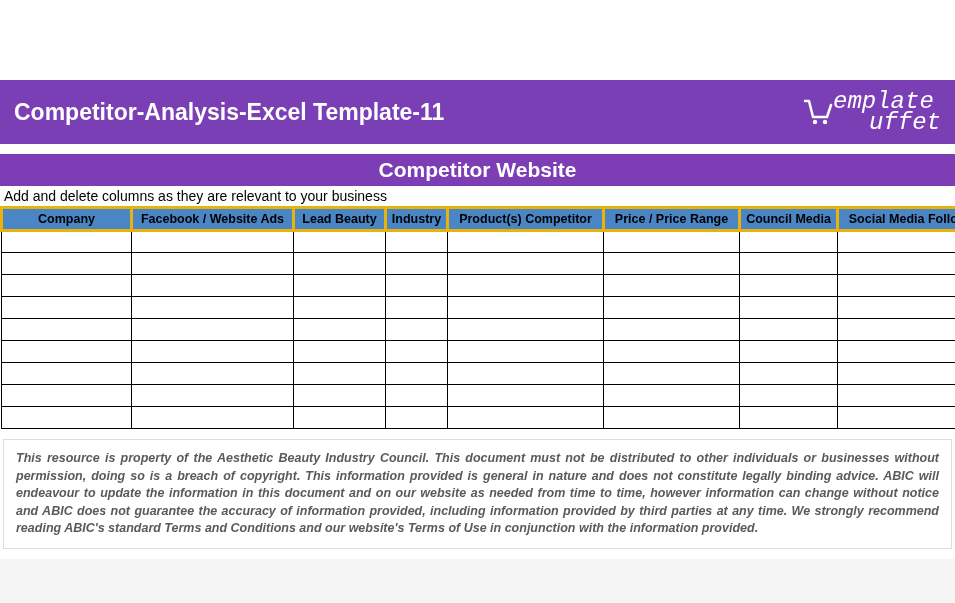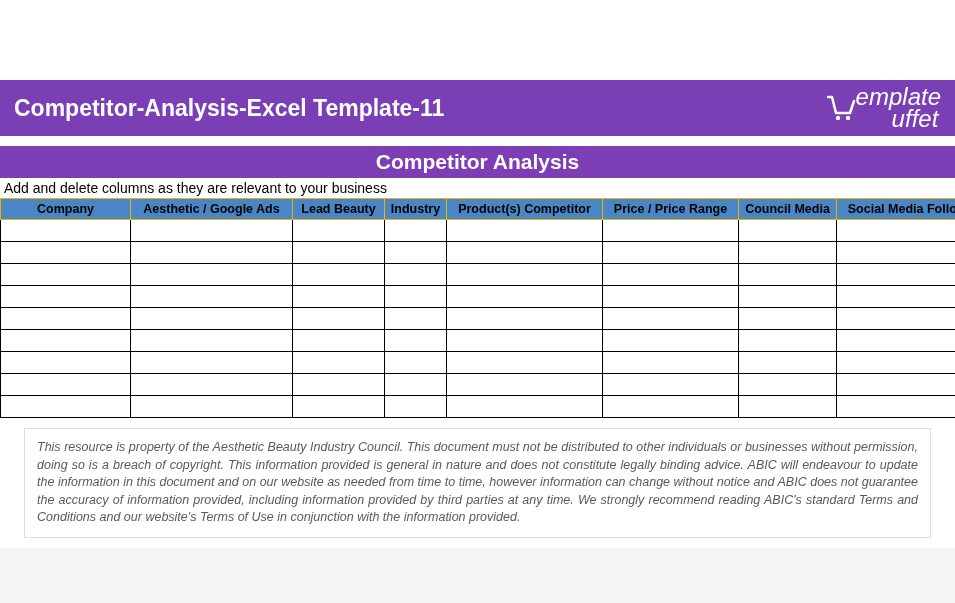--- a/index.html
+++ b/index.html
@@ -11,30 +11,30 @@
   overflow: hidden;
 }
 .top-spacer { height: 80px; background: #fff; }
 .title-bar {
   background: #7a3fb5;
   color: #fff;
   display: flex;
   align-items: center;
   justify-content: space-between;
   padding: 12px 14px;
-  height: 56px;
+  height: 64px;
 }
 .title-bar h1 {
   font-size: 23px;
   font-weight: bold;
 }
 .logo {
   display: flex;
   align-items: center;
-  font-family: Liberation Sans, sans-serif;
+  font-family: Liberation Mono, monospace;
   font-size: 24px;
   font-style: italic;
   color: #fff;
 }
 .logo svg { margin-right: -2px; }
 .white-gap { height: 10px; background: #fff; }
 .section-title {
   background: #7c3db5;
   color: #fff;
   text-align: center;
@@ -52,41 +52,42 @@
   border-collapse: collapse;
   background: #fff;
   table-layout: fixed;
 }
 .data-table th {
   background: #4a86c5;
   color: #000;
   font-size: 12.5px;
   font-weight: bold;
   padding: 3px 4px;
-  border: 1px solid #eab308;
+  border: 3px solid #eab308;
   text-align: center;
   white-space: nowrap;
   overflow: hidden;
 }
 .data-table td {
   border: 1px solid #000;
   height: 22px;
   background: #fff;
 }
 .col-company { width: 130px; }
 .col-ads { width: 162px; }
 .col-lead { width: 92px; }
 .col-website { width: 62px; }
 .col-product { width: 156px; }
 .col-price { width: 136px; }
 .col-social { width: 98px; }
 .col-following { width: 160px; }
 .disclaimer-wrap {
-  padding: 10px 24px;
-  background: #fff;
+  padding: 10px 3px;
+  background: #fff;
+  font-weight: bold;
 }
 .disclaimer {
   border: 1px solid #ddd;
   background: #fff;
   padding: 10px 12px;
   font-size: 12.5px;
   font-style: italic;
   color: #5a5a5a;
   text-align: justify;
   line-height: 1.4;
@@ -107,39 +108,39 @@
     </svg>
     <div>
       <div>emplate</div>
       <div style="margin-top:-6px;margin-left:36px;">uffet</div>
     </div>
   </div>
 </div>
 
 <div class="white-gap"></div>
 
-<div class="section-title">Competitor Analysis</div>
+<div class="section-title">Competitor Website</div>
 
 <div class="instructions">Add and delete columns as they are relevant to your business</div>
 
 <table class="data-table">
   <colgroup>
     <col class="col-company">
       <col class="col-ads">
       <col class="col-lead">
       <col class="col-website">
     <col class="col-product">
       <col class="col-price">
       <col class="col-social">
       <col class="col-following">
   </colgroup>
   <thead>
     <tr>
       <th>Company</th>
-      <th>Aesthetic / Google Ads</th>
+      <th>Facebook / Website Ads</th>
       <th>Lead Beauty</th>
       <th>Industry</th>
       <th>Product(s) Competitor</th>
       <th>Price / Price Range</th>
       <th>Council Media</th>
       <th>Social Media Following</th>
     </tr>
   </thead>
   <tbody id="table-body">
       <tr>

